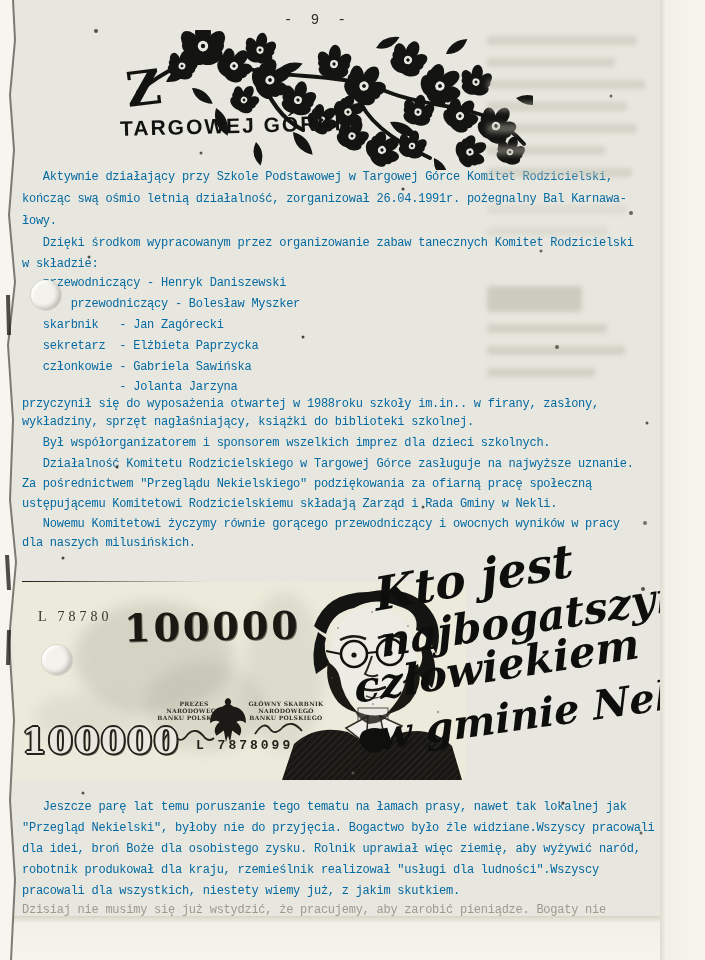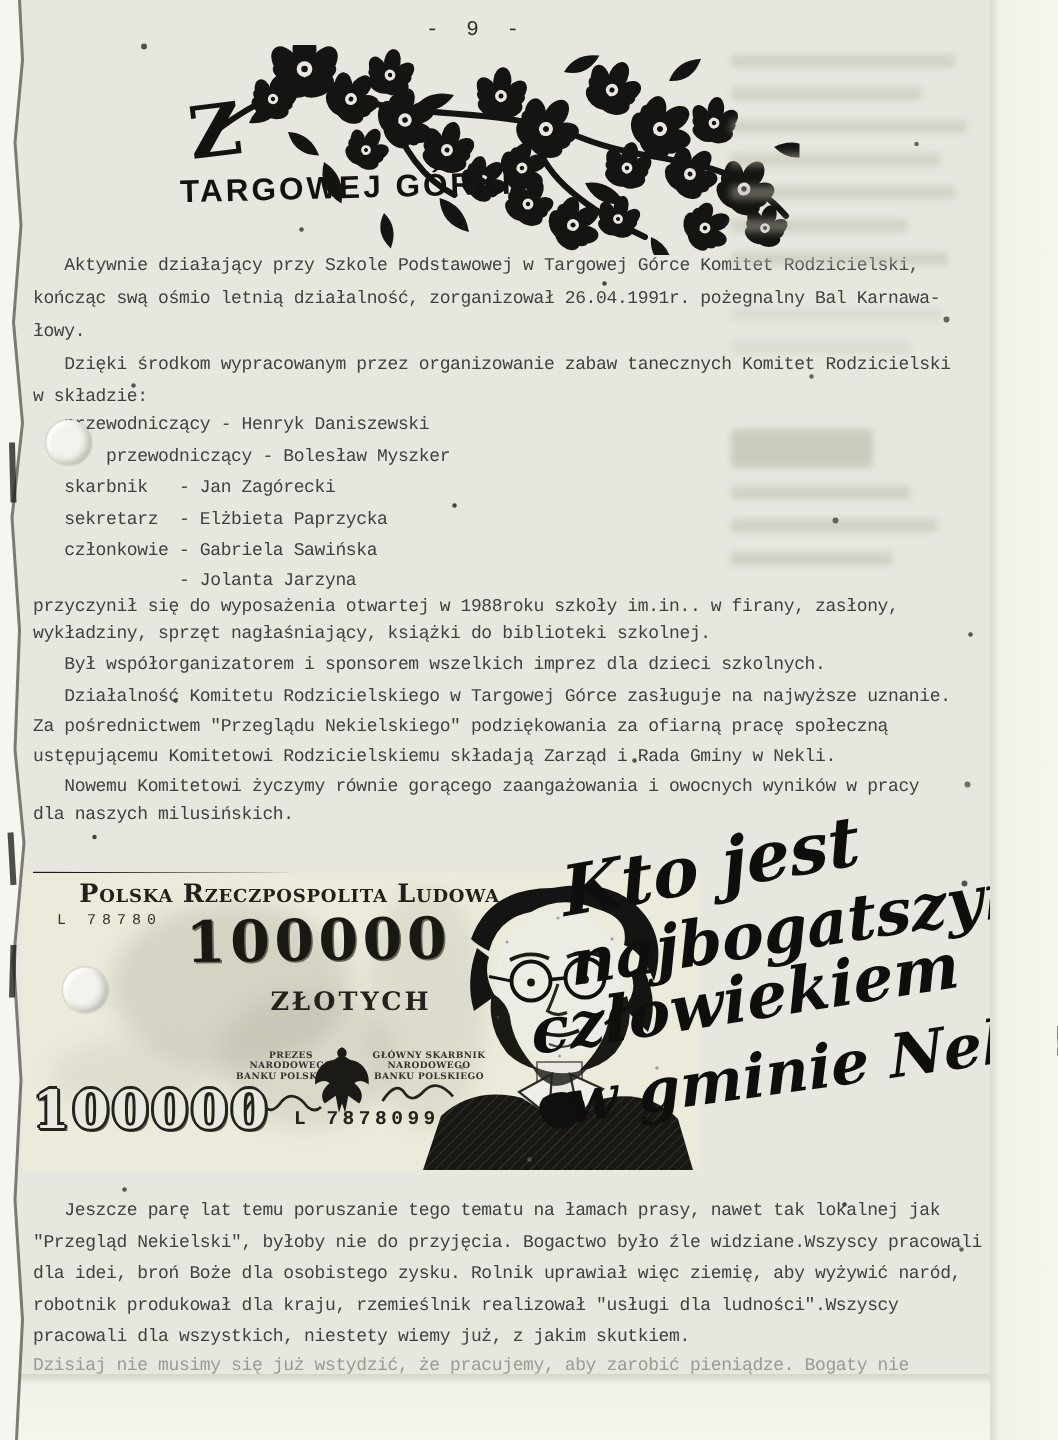--- a/index.html
+++ b/index.html
@@ -1,34 +1,34 @@
 <!DOCTYPE html>
 <html><head>
 <meta charset="utf-8">
 <style>
   html,body{margin:0;padding:0;}
   body{width:705px;height:960px;overflow:hidden;background:#f4f3ec;font-family:"Liberation Sans",sans-serif;}
   .paper{position:absolute;left:0;top:0;width:660px;height:916px;background:#e8e7df;}
   .scan-right{position:absolute;left:660px;top:0;width:45px;height:960px;background:linear-gradient(90deg,#dddbce 0,#f2f1e9 6px,#f6f5ee 100%);}
   .scan-bottom{position:absolute;left:0;top:916px;width:660px;height:44px;background:linear-gradient(180deg,#d6d4c6 0,#f2f1e9 7px,#f5f4ed 100%);}
-  .tl{position:absolute;left:22px;white-space:pre;font-family:"Liberation Mono",monospace;font-size:12px;letter-spacing:-0.25px;color:#404040;}
+  .tl{position:absolute;left:22px;white-space:pre;font-family:"Liberation Mono",monospace;font-size:12px;letter-spacing:-0.25px;color:#0369a1;}
   .faded{color:#8a877c;opacity:.8;filter:blur(.3px);}
   .pageno{position:absolute;left:284px;top:12px;font-family:"Liberation Mono",monospace;font-size:14px;letter-spacing:5px;color:#2e2c26;}
   .masthead-z{position:absolute;left:126px;top:60px;font-family:"DejaVu Serif",serif;font-weight:bold;font-size:48px;color:#121210;transform:rotate(-7deg);}
   .masthead-title{position:absolute;left:120px;top:114px;font-family:"Liberation Sans",sans-serif;font-weight:700;font-size:21px;letter-spacing:2px;color:#121210;transform:rotate(-1.5deg);}
   .h2{position:absolute;left:23px;top:551px;font-family:"Liberation Sans",sans-serif;font-weight:600;font-size:23px;letter-spacing:4px;color:#1d1c1a;}
   .h2u1{position:absolute;left:22px;top:582px;width:348px;height:2.5px;background:#1d1c1a;transform:rotate(.3deg);}
   .h2u2{position:absolute;left:24px;top:586px;width:330px;height:1.2px;background:#3a3832;opacity:.8;}
   .hole{position:absolute;width:30px;height:30px;border-radius:50%;background:#f3f2ec;box-shadow:inset -3px -2px 4px rgba(70,68,58,.30),inset 2px 2px 3px rgba(255,255,255,.95),0 0 0 1px rgba(60,58,50,.10);}
   
   .note{position:absolute;left:14px;top:582px;width:452px;height:198px;}
   .note-bg{position:absolute;inset:0;background:#eceada;}
   .blob{position:absolute;background:#9d9b8d;border-radius:50%;filter:blur(7px);}
   .note-title{position:absolute;left:24px;top:4px;width:310px;text-align:center;font-family:"DejaVu Serif",serif;font-weight:bold;font-variant:small-caps;font-size:17px;letter-spacing:.5px;color:#21201c;}
-  .note-serial1{position:absolute;left:24px;top:27px;font-family:Liberation Mono, monospace;font-size:10px;letter-spacing:4px;color:#35342e;}
+  .note-serial1{position:absolute;left:24px;top:27px;font-family:Liberation Serif, serif;font-size:14px;letter-spacing:4px;color:#35342e;}
   .note-val{position:absolute;left:110px;top:22px;font-family:"DejaVu Serif",serif;font-weight:bold;font-size:38px;letter-spacing:3px;color:#191813;text-shadow:1px 1px 0 #6a6858;transform:rotate(-1deg);}
   .note-den1{position:absolute;left:120px;top:60px;width:200px;text-align:center;font-family:"DejaVu Serif",serif;font-weight:bold;font-size:14px;letter-spacing:2px;color:#23221d;}
   .note-den2{position:absolute;left:120px;top:76px;width:200px;text-align:center;font-family:"DejaVu Serif",serif;font-weight:bold;font-size:17px;letter-spacing:2px;color:#23221d;}
   .note-date{position:absolute;left:140px;top:94px;width:170px;text-align:center;font-family:"DejaVu Serif",serif;font-weight:bold;font-size:10px;letter-spacing:.5px;color:#2a2923;border-top:1px dashed rgba(40,38,30,.45);border-bottom:1px dashed rgba(40,38,30,.25);padding:2px 0;}
   .off{position:absolute;width:80px;font-family:"DejaVu Serif",serif;font-weight:bold;font-size:6px;line-height:7px;letter-spacing:.3px;color:#33322c;text-align:center;}
   .note-val2{position:absolute;left:8px;top:138px;font-family:"DejaVu Serif",serif;font-weight:bold;font-size:35px;letter-spacing:2px;color:#e9e8e0;text-shadow:-2px 0 0 #23221c,2px 0 0 #23221c,0 -2px 0 #23221c,0 2px 0 #23221c,-1px -1px 0 #23221c,1px 1px 0 #23221c,-1px 1px 0 #23221c,1px -1px 0 #23221c,2px 2px 0 #55534a;}
   .note-serial2{position:absolute;left:162px;top:156px;font-family:"Liberation Mono",monospace;font-weight:bold;font-size:13px;letter-spacing:3px;color:#23221c;margin-left:20px;}
   .portrait{position:absolute;left:254px;top:0px;}
   
   .hw{position:absolute;font-family:"DejaVu Serif",serif;font-style:italic;font-weight:bold;color:#0e0e0c;white-space:nowrap;transform-origin:left top;}
@@ -132,38 +132,36 @@
     <div class="tl" style="top:318px">   skarbnik   - Jan Zagórecki</div>
     <div class="tl" style="top:339px">   sekretarz  - Elżbieta Paprzycka</div>
     <div class="tl" style="top:360px">   członkowie - Gabriela Sawińska</div>
     <div class="tl" style="top:380px">              - Jolanta Jarzyna</div>
     <div class="tl" style="top:397px">przyczynił się do wyposażenia otwartej w 1988roku szkoły im.in.. w firany, zasłony,</div>
     <div class="tl" style="top:415px">wykładziny, sprzęt nagłaśniający, książki do biblioteki szkolnej.</div>
     <div class="tl" style="top:436px">   Był współorganizatorem i sponsorem wszelkich imprez dla dzieci szkolnych.</div>
     <div class="tl" style="top:457px">   Działalność Komitetu Rodzicielskiego w Targowej Górce zasługuje na najwyższe uznanie.</div>
     <div class="tl" style="top:477px">Za pośrednictwem "Przeglądu Nekielskiego" podziękowania za ofiarną pracę społeczną</div>
     <div class="tl" style="top:497px">ustępującemu Komitetowi Rodzicielskiemu składają Zarząd i Rada Gminy w Nekli.</div>
-    <div class="tl" style="top:517px">   Nowemu Komitetowi życzymy równie gorącego zaangażowania i owocnych wyników w pracy</div>
+    <div class="tl" style="top:517px">   Nowemu Komitetowi życzymy równie gorącego przewodniczący i owocnych wyników w pracy</div>
     <div class="tl" style="top:536px">dla naszych milusińskich.</div>
   </div>
 
   <div class="h2u1"></div>
   <div class="h2u2"></div>
 
   <div class="note">
     <div class="note-bg"></div>
     <div class="blob" style="left:60px;top:20px;width:160px;height:110px;opacity:.28"></div>
     <div class="blob" style="left:130px;top:80px;width:120px;height:90px;opacity:.22"></div>
     <div class="blob" style="left:230px;top:10px;width:80px;height:160px;opacity:.18"></div>
     <div class="blob" style="left:20px;top:110px;width:110px;height:50px;opacity:.15"></div>
 
-    <div class="note-title">Polska Rzeczpospolita Ludowa</div>
     <div class="note-serial1">L 78780</div>
     <div class="note-val">100000</div>
-    <div class="note-den2">ZŁOTYCH</div>
 
     <div class="off" style="left:140px;top:118px">
       <div>PREZES</div>
       <div>NARODOWEGO</div>
       <div>BANKU POLSKIEGO</div>
     </div>
     <div class="off" style="left:232px;top:118px">
       <div>GŁÓWNY SKARBNIK</div>
       <div>NARODOWEGO</div>
       <div>BANKU POLSKIEGO</div>

